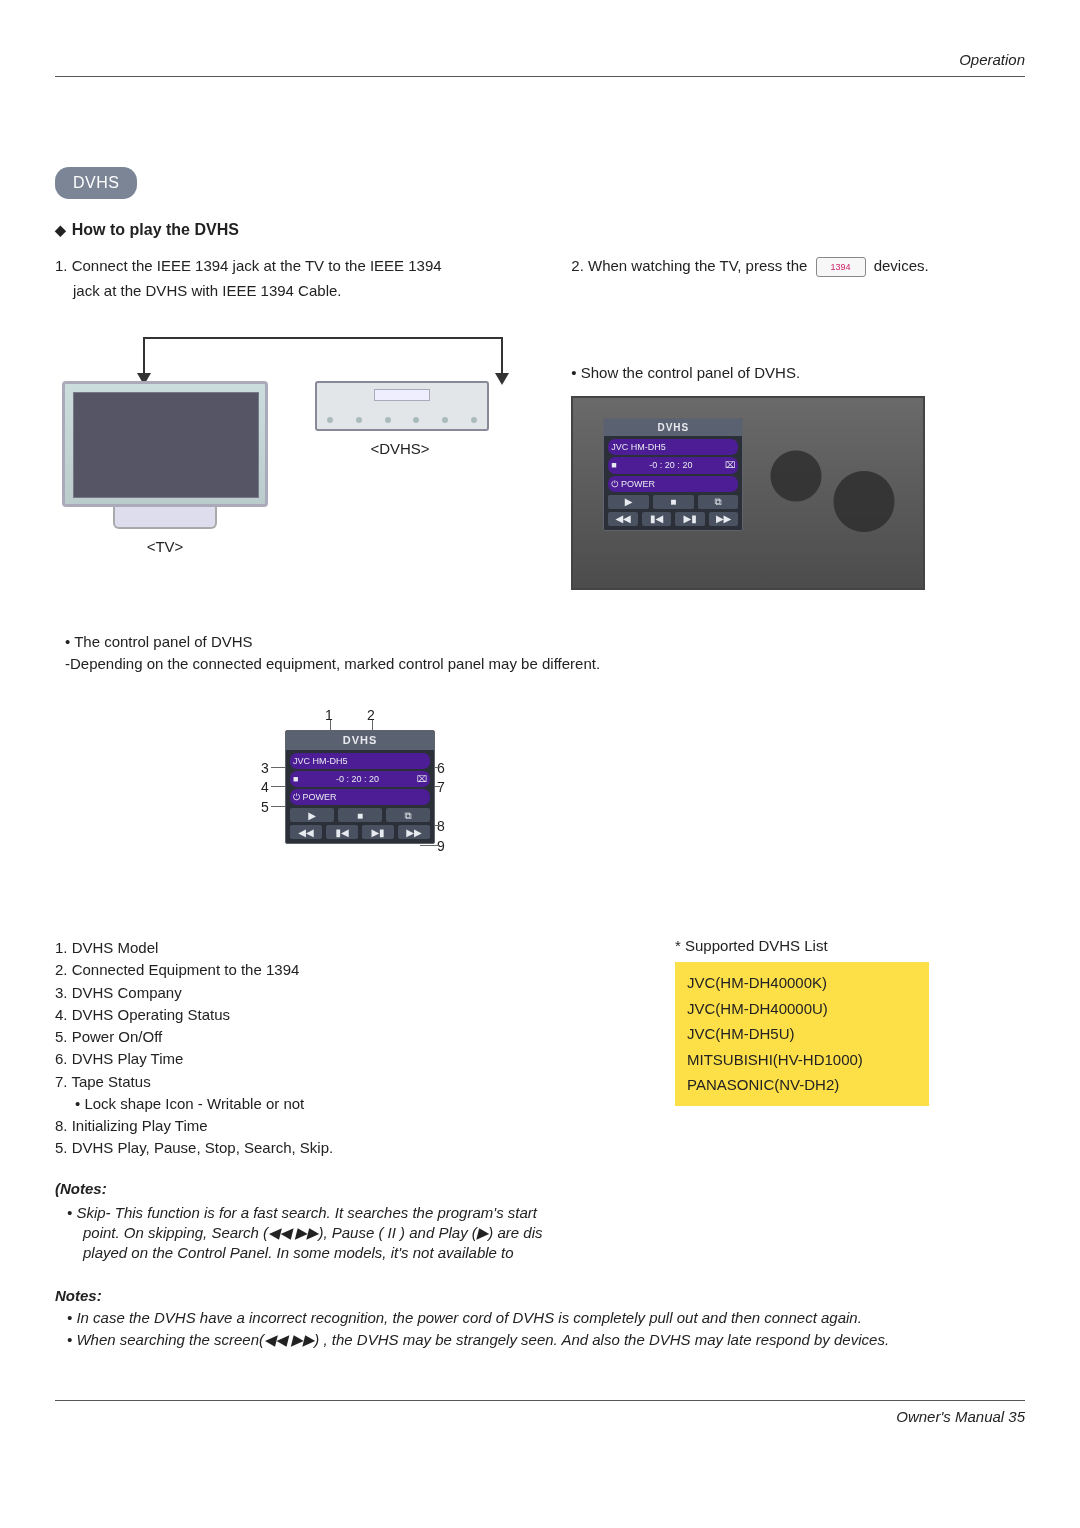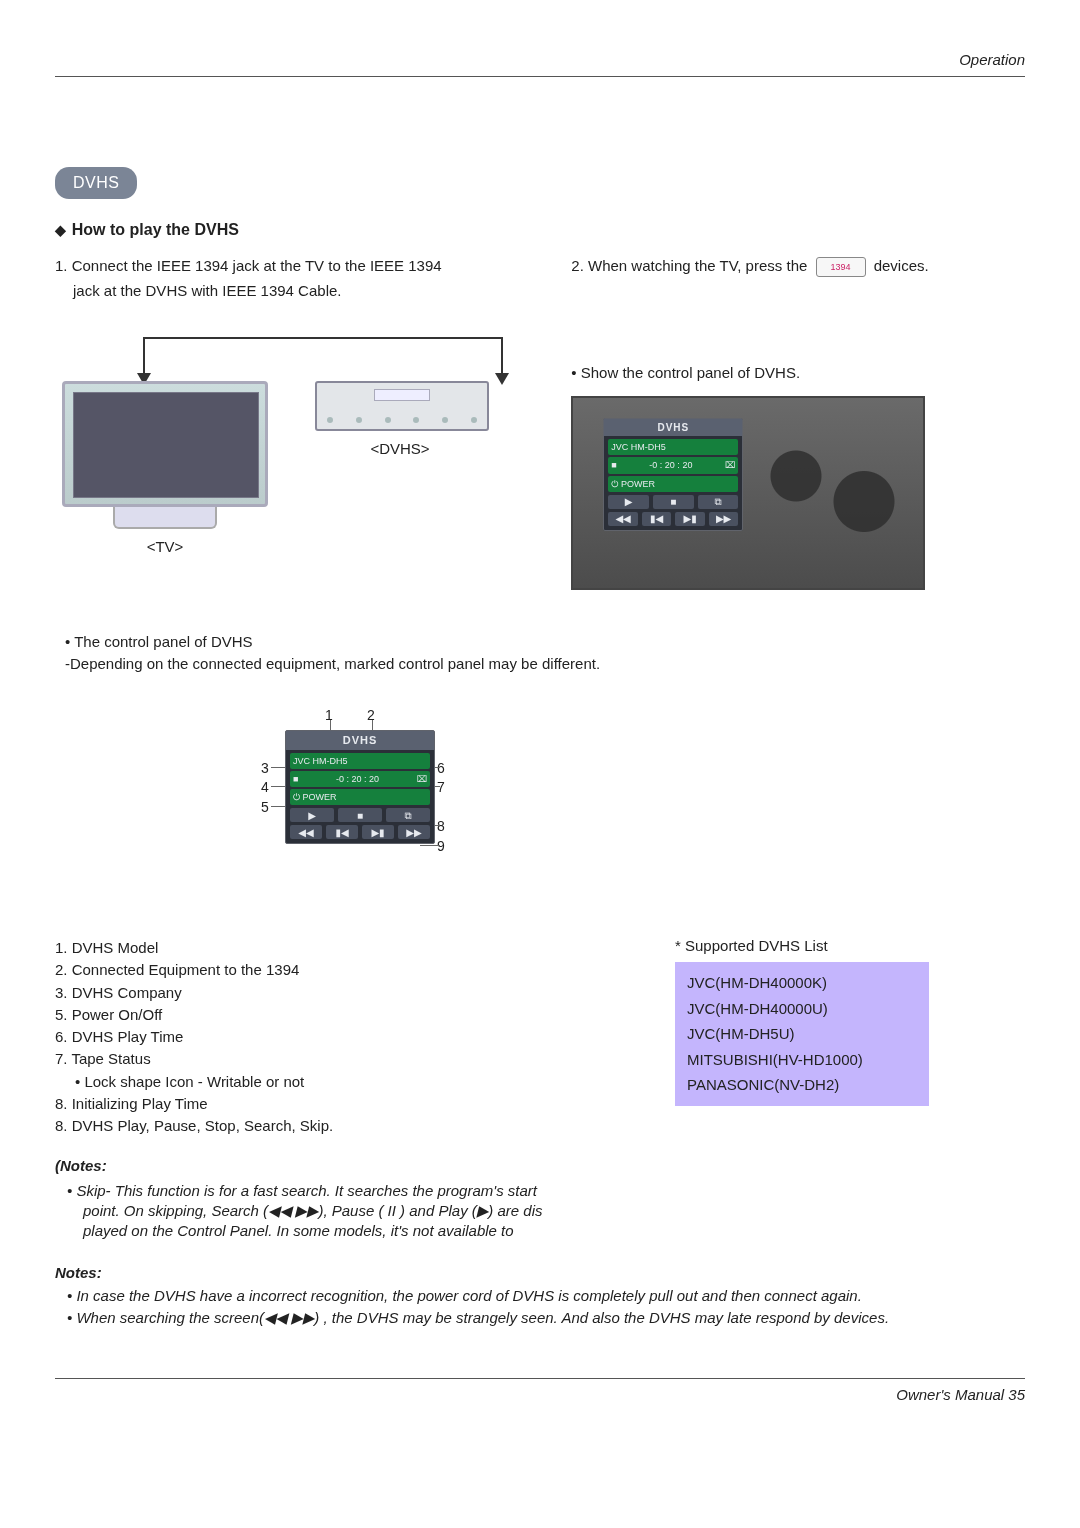--- a/index.html
+++ b/index.html
@@ -154,23 +154,23 @@
   .panel .titletab {
     text-align: center;
     background: #5a6170;
     margin: -4px -4px 3px -4px;
     padding: 2px 0;
     font-weight: bold;
     letter-spacing: 1px;
   }
   .panel .row {
     display: flex; align-items: center; gap: 4px;
-    background: #15803d;
+    background: #4c1d95;
     margin: 2px 0; padding: 2px 3px;
-    border-radius: 2px;
+    border-radius: 7px;
     justify-content: space-between;
   }
   .panel .row.small { font-size: 9px; }
   .panel .btnrow {
     display: flex; gap: 4px; margin-top: 3px;
   }
   .panel .btn {
     flex: 1; height: 14px;
     background: #4a5160;
     border-radius: 2px;
@@ -207,21 +207,21 @@
   .leftlist { flex: 1.2; font-size: 15px; }
   .leftlist .item { margin: 2px 0; }
   .leftlist .sub { margin-left: 20px; }
   .notes-i { font-style: italic; margin-top: 4px; }
   .notes-i-b { font-style: italic; font-weight: bold; margin-top: 20px;}
   .notes-body { font-style: italic; margin-left: 28px; max-width: 540px;}
 
   .rightlist { flex: 0.75; font-size: 15px; }
   .rightlist .hdr { margin-bottom: 6px; }
   .models {
-    background: #c4b5fd;
+    background: #fde047;
     padding: 8px 12px;
     width: 230px;
     line-height: 1.7;
   }
 
   .bottom-notes { margin-top: 22px; font-style: italic; font-size: 15px;}
   .bottom-notes .title { font-weight: bold; }
   .bottom-notes .li { margin-left: 12px; margin-top: 2px; }
 
   .footer-hr { border: 0; border-top: 1px solid #555; margin: 50px 0 6px 0; }
@@ -375,26 +375,27 @@
         </div>
       </div>
     </div>
   </div>
 
   <div class="lists">
     <div class="leftlist">
       <div class="item">1. DVHS Model</div>
       <div class="item">2. Connected Equipment to the 1394</div>
       <div class="item">3. DVHS Company</div>
+      <div class="item">4. DVHS Operating Status</div>
       <div class="item">5. Power On/Off</div>
       <div class="item">6. DVHS Play Time</div>
       <div class="item">7. Tape Status</div>
       <div class="item sub">• Lock shape Icon - Writable or not</div>
       <div class="item">8. Initializing Play Time</div>
-      <div class="item">8. DVHS Play, Pause, Stop, Search, Skip.</div>
+      <div class="item">5. DVHS Play, Pause, Stop, Search, Skip.</div>
       <div class="notes-i-b">(Notes:</div>
       <div class="notes-i" style="margin-left:12px">• Skip-   This function is for a fast search. It searches the program's start</div>
       <div class="notes-body">point. On skipping, Search (◀◀ ▶▶), Pause ( II ) and Play (▶) are dis</div>
       <div class="notes-body">played on the Control Panel. In some models, it's not available to</div>
     </div>
 
     <div class="rightlist">
       <div class="hdr">* Supported DVHS List</div>
       <div class="models">
         <div>JVC(HM-DH40000K)</div>

